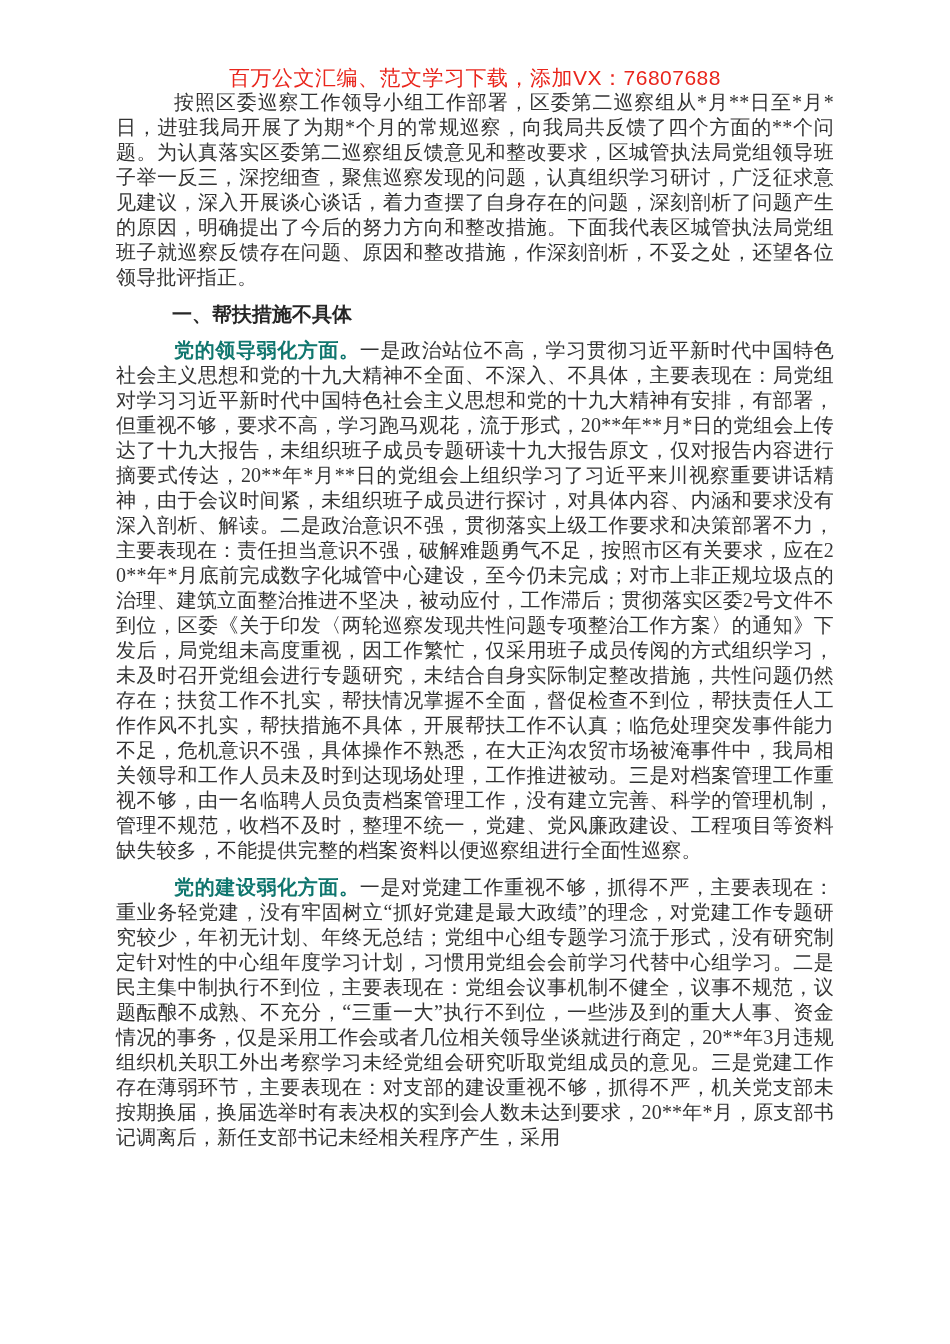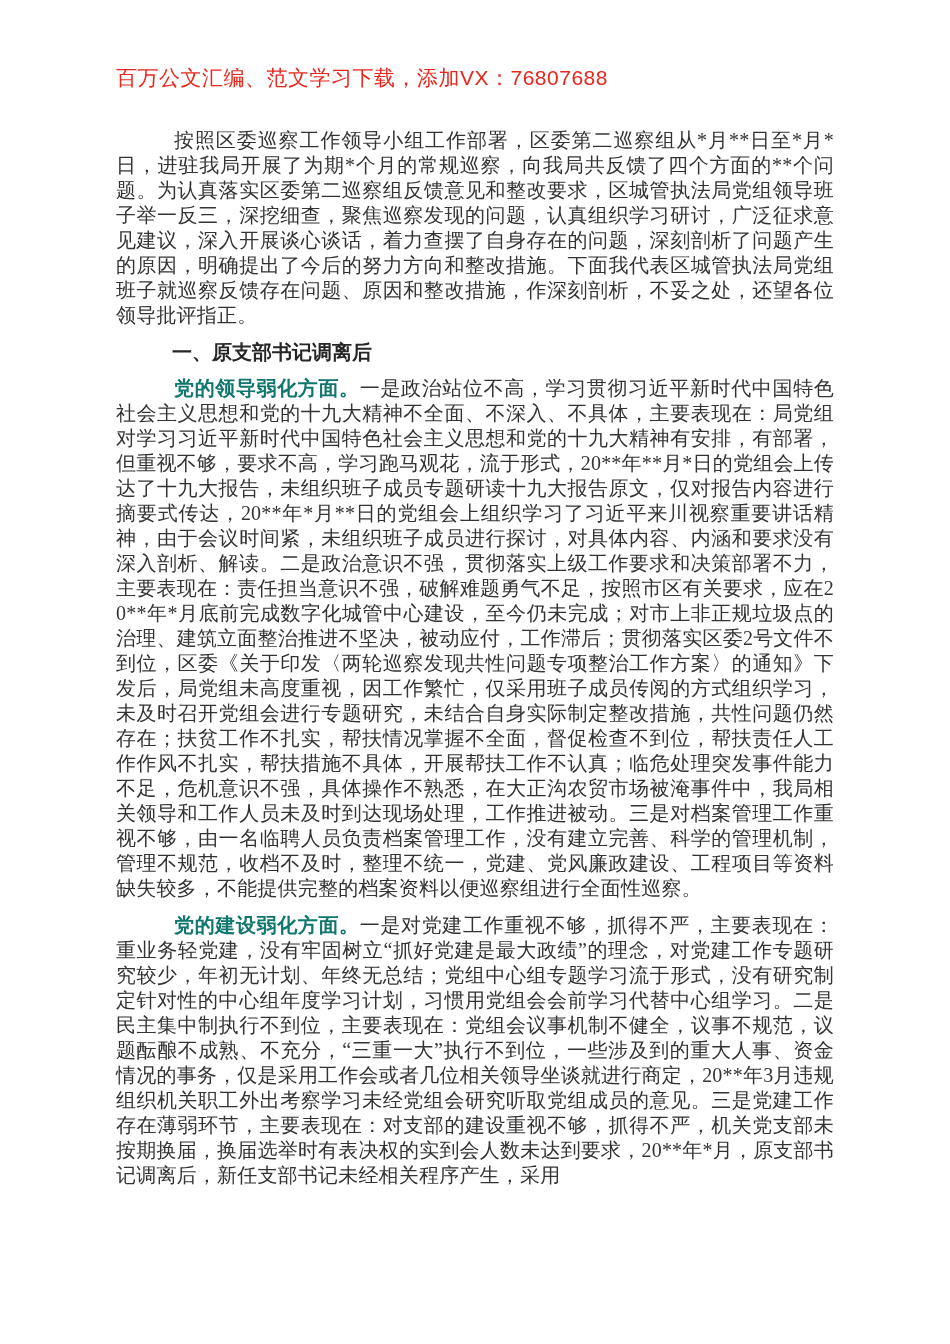--- a/index.html
+++ b/index.html
@@ -14,29 +14,28 @@
     font-family: "Liberation Serif", "DejaVu Serif", serif;
   }
   .page {
     box-sizing: border-box;
     width: 950px;
     height: 1344px;
     padding: 66px 116px 0 116px;
     background: #ffffff;
   }
   .promo {
-    text-align: left;
+    text-align: center;
     font-family: "Liberation Sans", "DejaVu Sans", sans-serif;
     font-size: 21px;
     line-height: 24px;
     color: #e9251c;
     letter-spacing: 0.5px;
   }
   .content {
-    margin-top: 38px;
     color: #333333;
   }
   .para {
     font-size: 20px;
     line-height: 25px;
     text-align: justify;
     text-indent: 58px;
     word-break: break-all;
     margin: 0 0 12px 0;
     letter-spacing: 0.2px;
@@ -58,20 +57,20 @@
 <body>
 
 <div class="page">
 
   <div class="promo" style="color: rgb(233, 37, 28);">百万公文汇编、范文学习下载，添加VX：76807688</div>
 
   <div class="content">
 
     <p class="para">按照区委巡察工作领导小组工作部署，区委第二巡察组从*月**日至*月*日，进驻我局开展了为期*个月的常规巡察，向我局共反馈了四个方面的**个问题。为认真落实区委第二巡察组反馈意见和整改要求，区城管执法局党组领导班子举一反三，深挖细查，聚焦巡察发现的问题，认真组织学习研讨，广泛征求意见建议，深入开展谈心谈话，着力查摆了自身存在的问题，深刻剖析了问题产生的原因，明确提出了今后的努力方向和整改措施。下面我代表区城管执法局党组班子就巡察反馈存在问题、原因和整改措施，作深刻剖析，不妥之处，还望各位领导批评指正。</p>
 
-    <h2 class="heading">一、原支部书记调离后</h2>
+    <h2 class="heading">一、帮扶措施不具体</h2>
 
     <p class="para"><b class="lead">党的领导弱化方面。</b><span>一是政治站位不高，学习贯彻习近平新时代中国特色社会主义思想和党的十九大精神不全面、不深入、不具体，主要表现在：局党组对学习习近平新时代中国特色社会主义思想和党的十九大精神有安排，有部署，但重视不够，要求不高，学习跑马观花，流于形式，20**年**月*日的党组会上传达了十九大报告，未组织班子成员专题研读十九大报告原文，仅对报告内容进行摘要式传达，20**年*月**日的党组会上组织学习了习近平来川视察重要讲话精神，由于会议时间紧，未组织班子成员进行探讨，对具体内容、内涵和要求没有深入剖析、解读。二是政治意识不强，贯彻落实上级工作要求和决策部署不力，主要表现在：责任担当意识不强，破解难题勇气不足，按照市区有关要求，应在20**年*月底前完成数字化城管中心建设，至今仍未完成；对市上非正规垃圾点的治理、建筑立面整治推进不坚决，被动应付，工作滞后；贯彻落实区委2号文件不到位，区委《关于印发〈两轮巡察发现共性问题专项整治工作方案〉的通知》下发后，局党组未高度重视，因工作繁忙，仅采用班子成员传阅的方式组织学习，未及时召开党组会进行专题研究，未结合自身实际制定整改措施，共性问题仍然存在；扶贫工作不扎实，帮扶情况掌握不全面，督促检查不到位，帮扶责任人工作作风不扎实，帮扶措施不具体，开展帮扶工作不认真；临危处理突发事件能力不足，危机意识不强，具体操作不熟悉，在大正沟农贸市场被淹事件中，我局相关领导和工作人员未及时到达现场处理，工作推进被动。三是对档案管理工作重视不够，由一名临聘人员负责档案管理工作，没有建立完善、科学的管理机制，管理不规范，收档不及时，整理不统一，党建、党风廉政建设、工程项目等资料缺失较多，不能提供完整的档案资料以便巡察组进行全面性巡察。</span></p>
 
     <p class="para"><b class="lead">党的建设弱化方面。</b><span>一是对党建工作重视不够，抓得不严，主要表现在：重业务轻党建，没有牢固树立“抓好党建是最大政绩”的理念，对党建工作专题研究较少，年初无计划、年终无总结；党组中心组专题学习流于形式，没有研究制定针对性的中心组年度学习计划，习惯用党组会会前学习代替中心组学习。二是民主集中制执行不到位，主要表现在：党组会议事机制不健全，议事不规范，议题酝酿不成熟、不充分，“三重一大”执行不到位，一些涉及到的重大人事、资金情况的事务，仅是采用工作会或者几位相关领导坐谈就进行商定，20**年3月违规组织机关职工外出考察学习未经党组会研究听取党组成员的意见。三是党建工作存在薄弱环节，主要表现在：对支部的建设重视不够，抓得不严，机关党支部未按期换届，换届选举时有表决权的实到会人数未达到要求，20**年*月，原支部书记调离后，新任支部书记未经相关程序产生，采用</span></p>
 
   </div>
 </div>
 
 </body></html>

